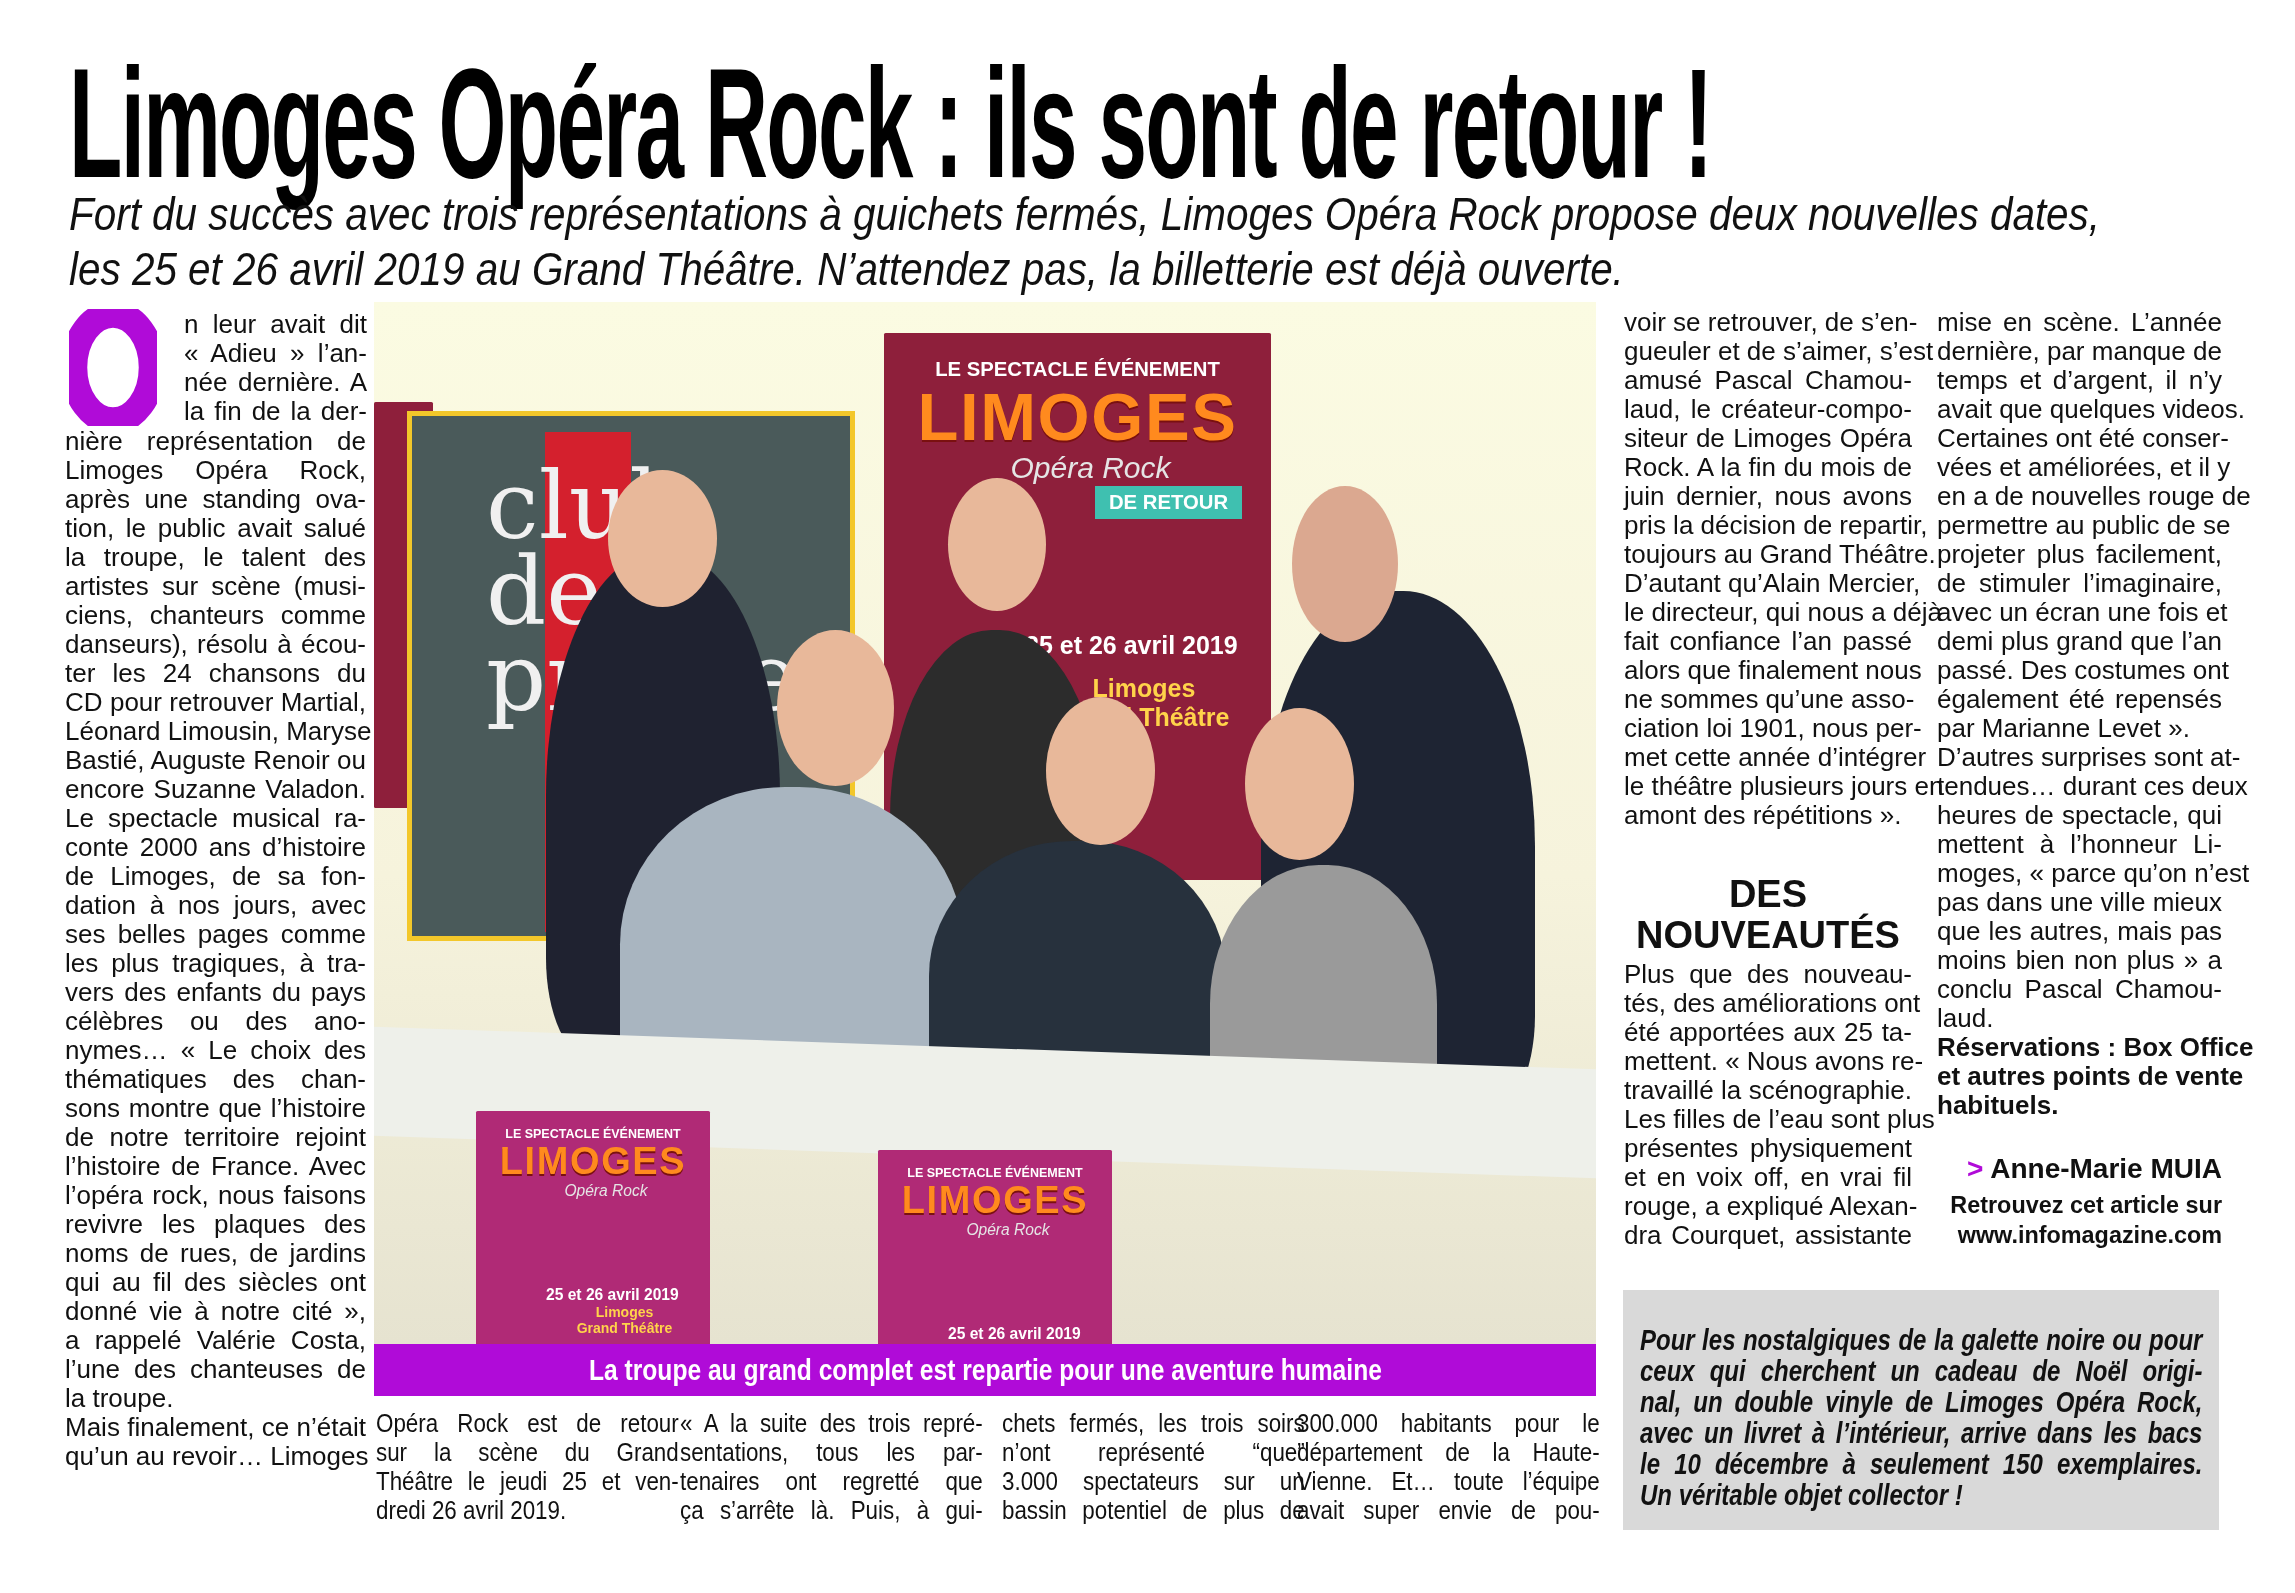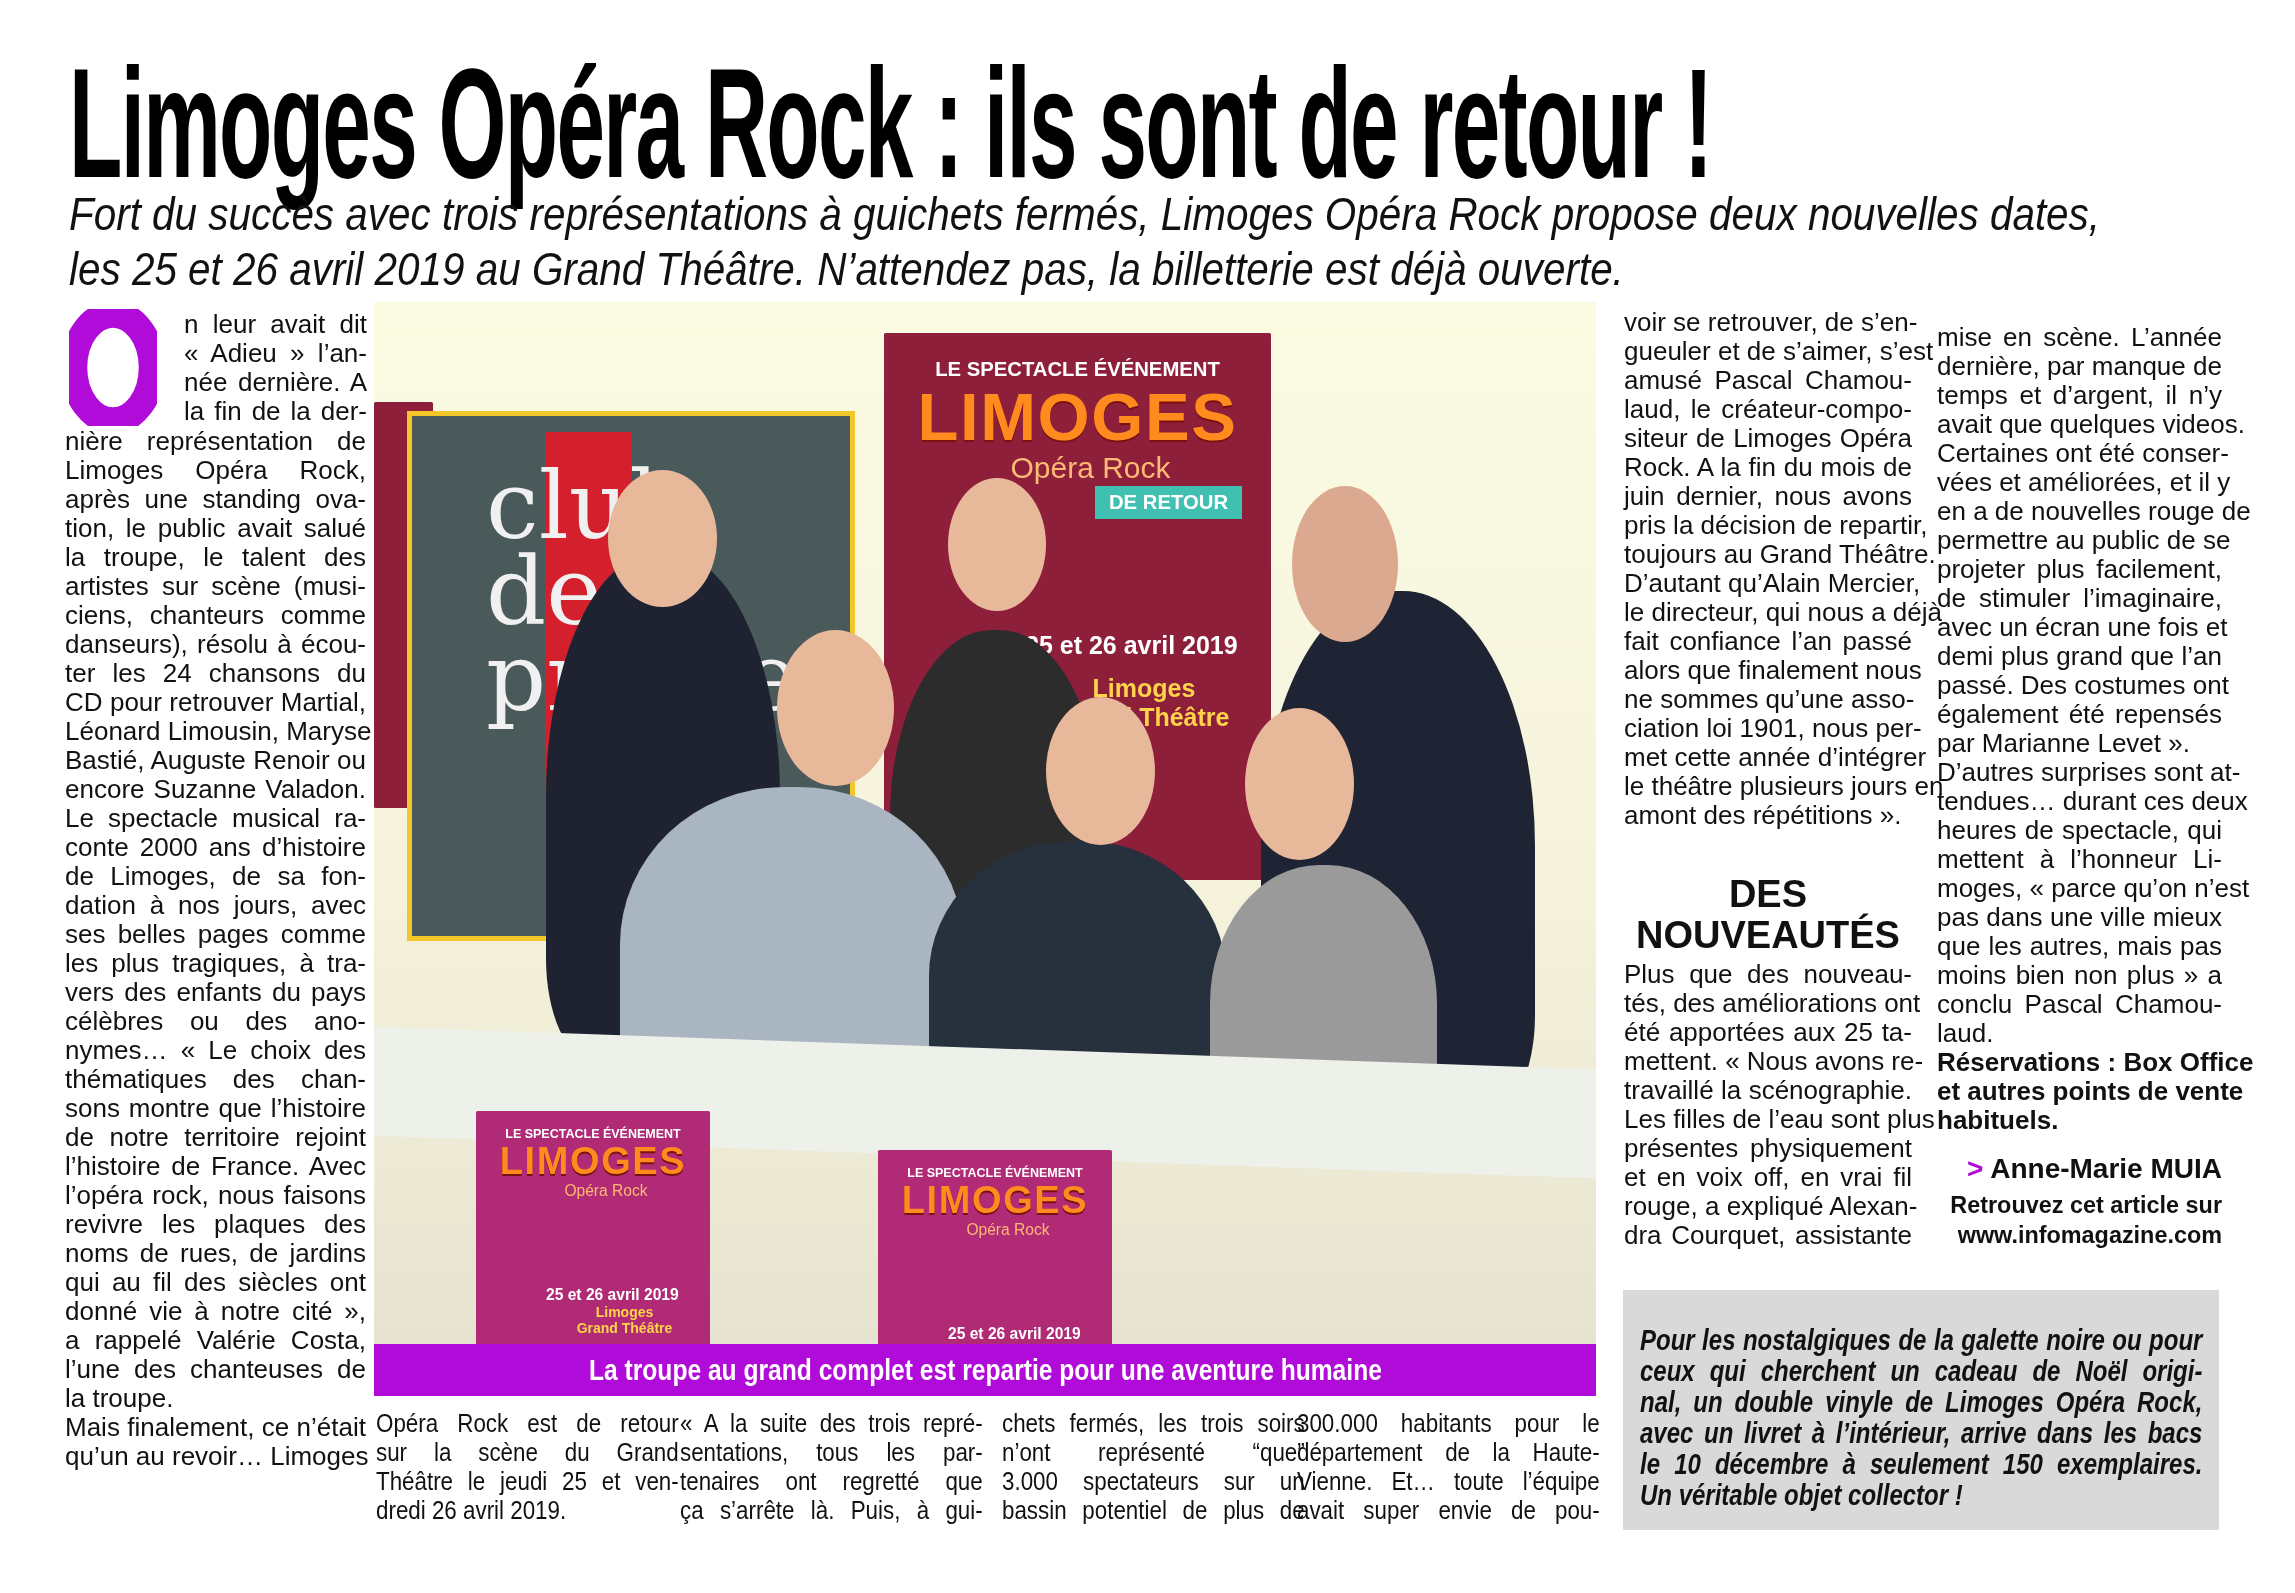--- a/index.html
+++ b/index.html
@@ -44,21 +44,21 @@
     position:absolute; left:17px; top:34px; width:703px; font-weight:bold; font-size:30px; line-height:31px;
     transform-origin:left top; transform:scaleX(0.8); color:#111;
   }
   .greybox-text .line { display:block; white-space:nowrap; text-align:justify; text-align-last:justify; }
   .greybox-text .line.last { text-align-last:left; }
   
   .wall-panel { position:absolute; }
   .poster { position:absolute; background:#8e1f3b; border-radius:1.6px; }
   .poster .p-top { color:#fff; font-weight:bold; text-align:center; }
   .poster .p-title { color:#ff8a1e; font-weight:bold; text-align:center; letter-spacing:1.6px; text-shadow:0 1.6px 0 #7a1010; }
-  .poster .p-sub { color:#fdba74; text-align:center;margin-left:26px; }
+  .poster .p-sub { color:#e5e5e5; font-style:italic; text-align:center;margin-left:26px; }
   .poster .p-badge { background:#3fc0b0; color:#fff; font-weight:bold; text-align:center; position:absolute; }
   .poster .p-date { color:#fff; font-weight:bold; text-align:center; }
   .poster .p-venue { color:#ffd34a; font-weight:bold; text-align:center; }
   .person { position:absolute; border-radius:48% 48% 20% 20%; }
   .head { position:absolute; border-radius:50%; background:#e8b89a; }
   .table { position:absolute; background:#eef0ea; }
 </style>
 </head>
 <body>
 
@@ -235,21 +235,21 @@
   <span class="line">été apportées aux 25 ta-</span>
   <span class="line">mettent. « Nous avons re-</span>
   <span class="line">travaillé la scénographie.</span>
   <span class="line">Les filles de l’eau sont plus</span>
   <span class="line">présentes physiquement</span>
   <span class="line">et en voix off, en vrai fil</span>
   <span class="line">rouge, a expliqué Alexan-</span>
   <span class="line">dra Courquet, assistante</span>
 </div>
 
-<div class="abs col" style="left:1937px; top:308px; width:285px;margin-top:15px;">
+<div class="abs col" style="left:1937px; top:308px; width:285px;">
   <span class="line">mise en scène. L’année</span>
   <span class="line">dernière, par manque de</span>
   <span class="line">temps et d’argent, il n’y</span>
   <span class="line">avait que quelques videos.</span>
   <span class="line">Certaines ont été conser-</span>
   <span class="line">vées et améliorées, et il y</span>
   <span class="line">en a de nouvelles rouge de</span>
   <span class="line">permettre au public de se</span>
   <span class="line">projeter plus facilement,</span>
   <span class="line">de stimuler l’imaginaire,</span>

